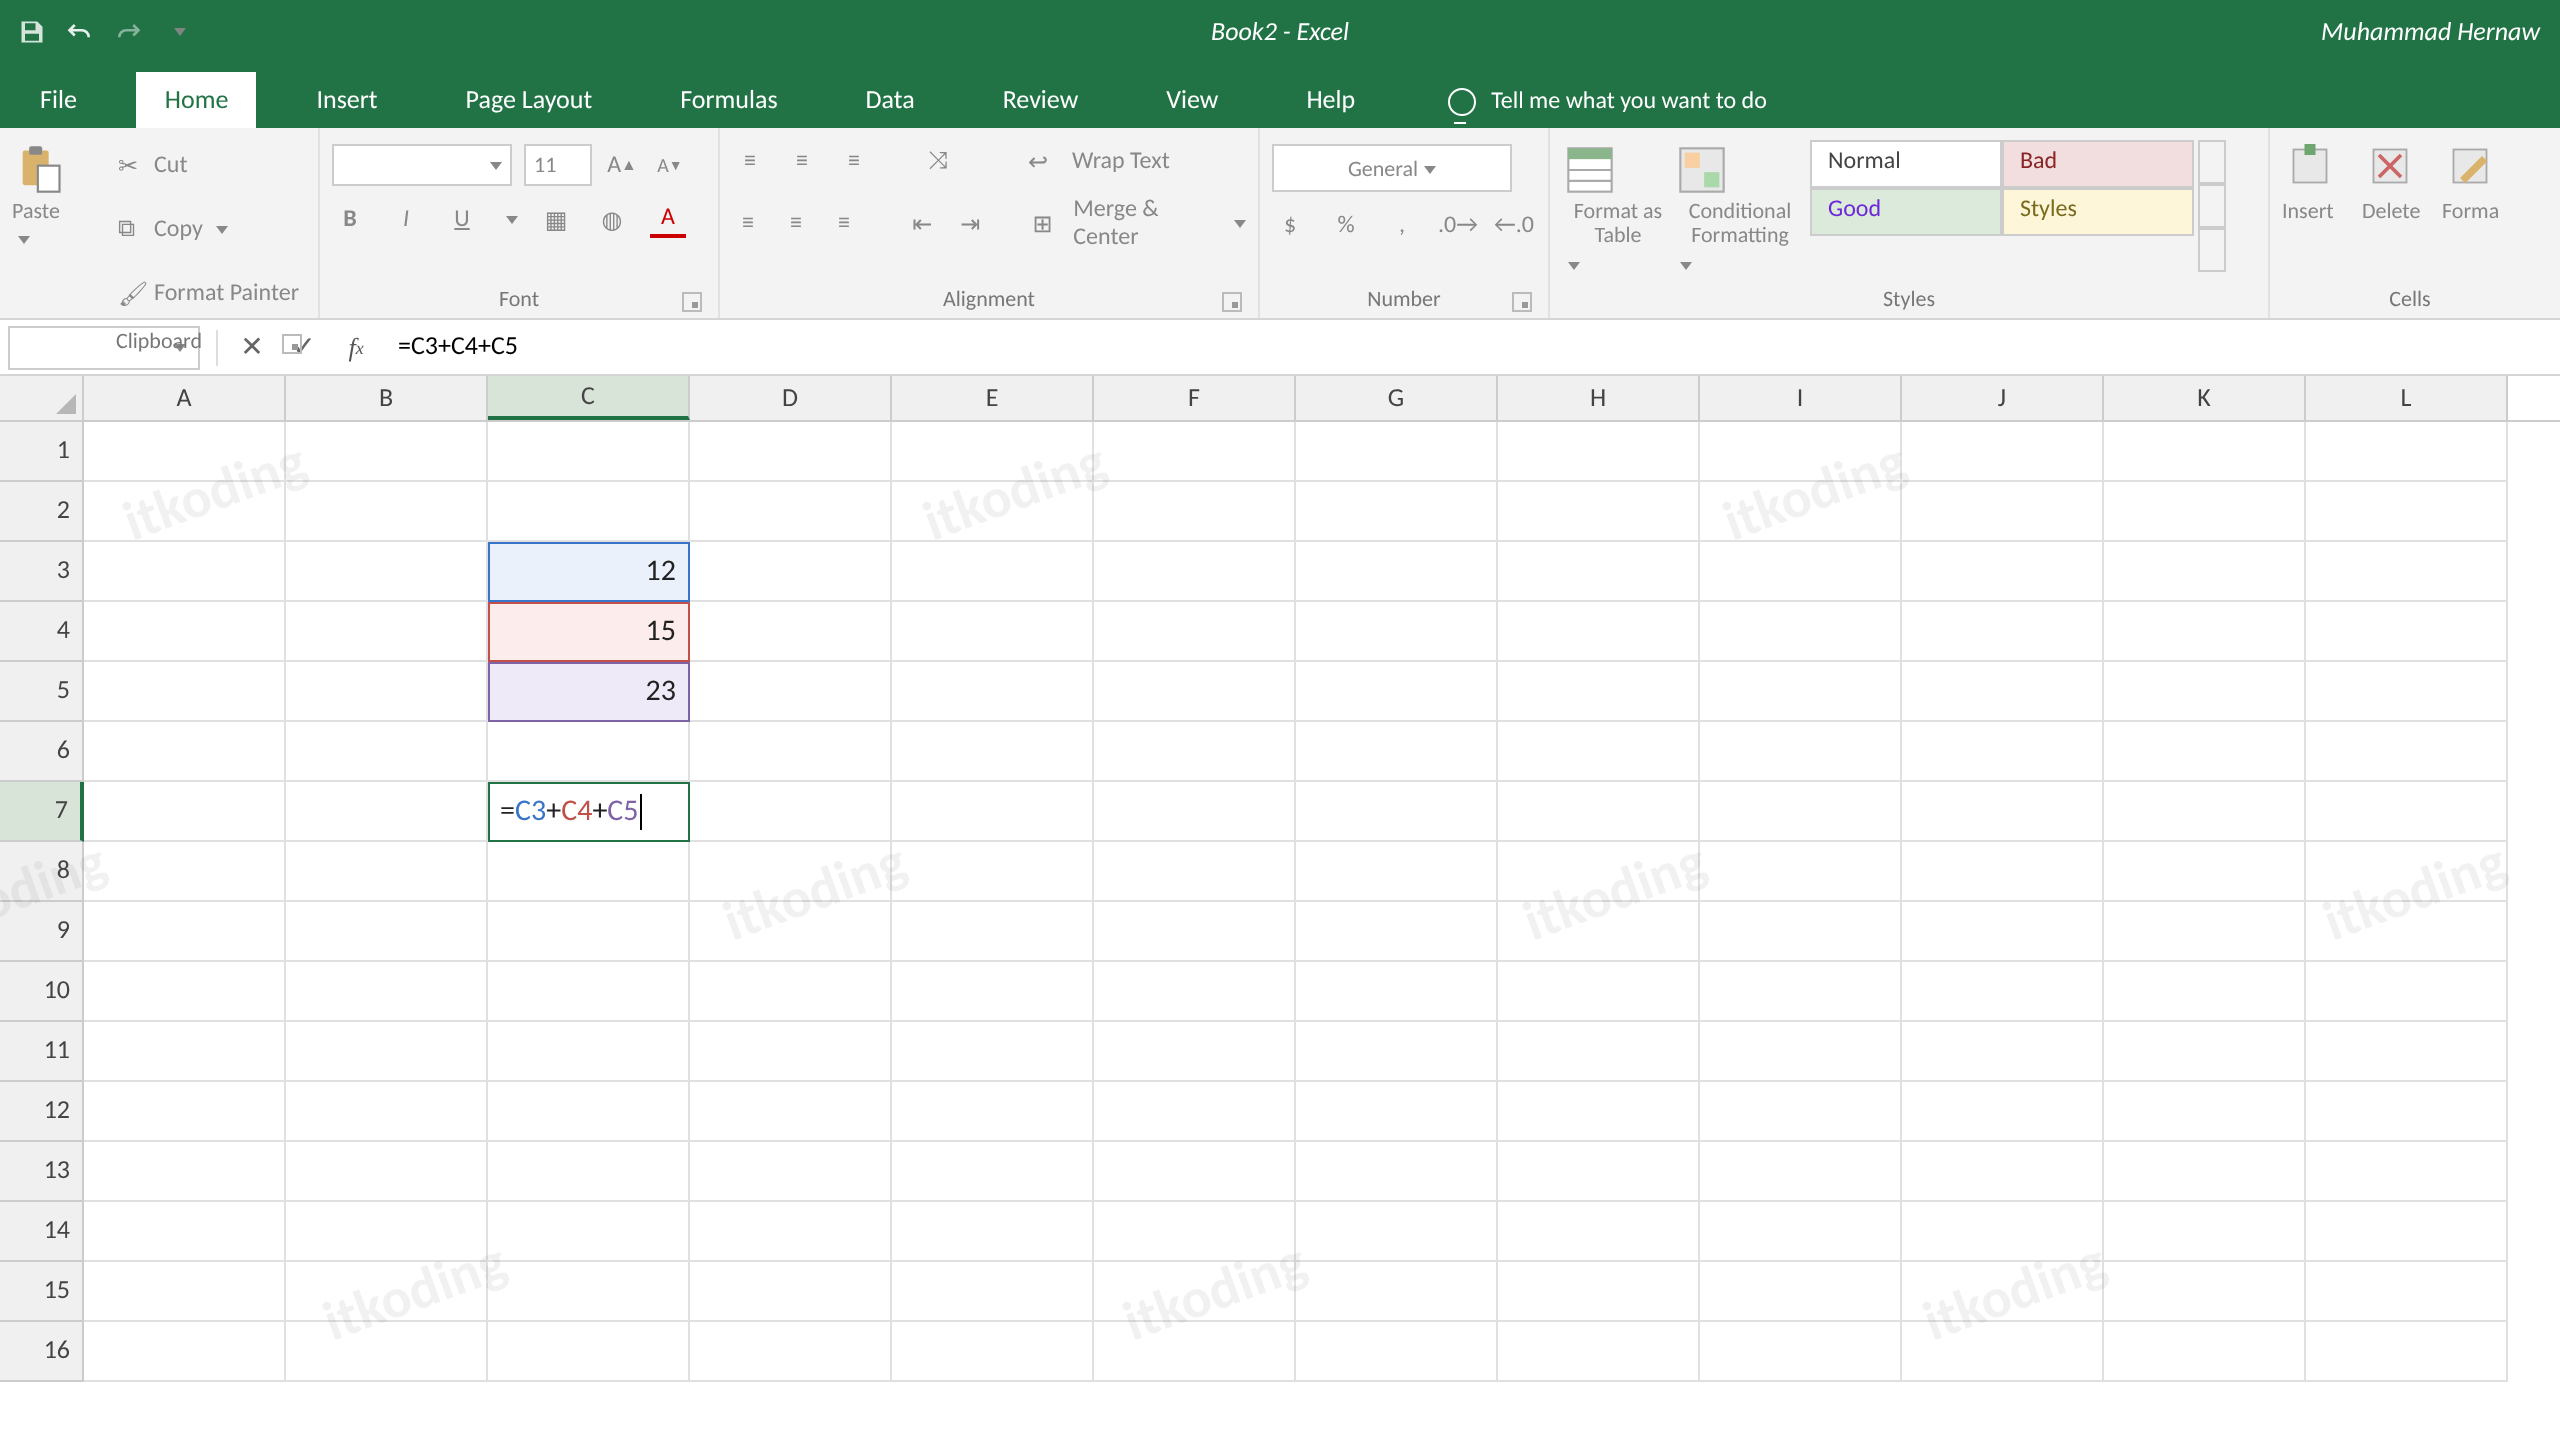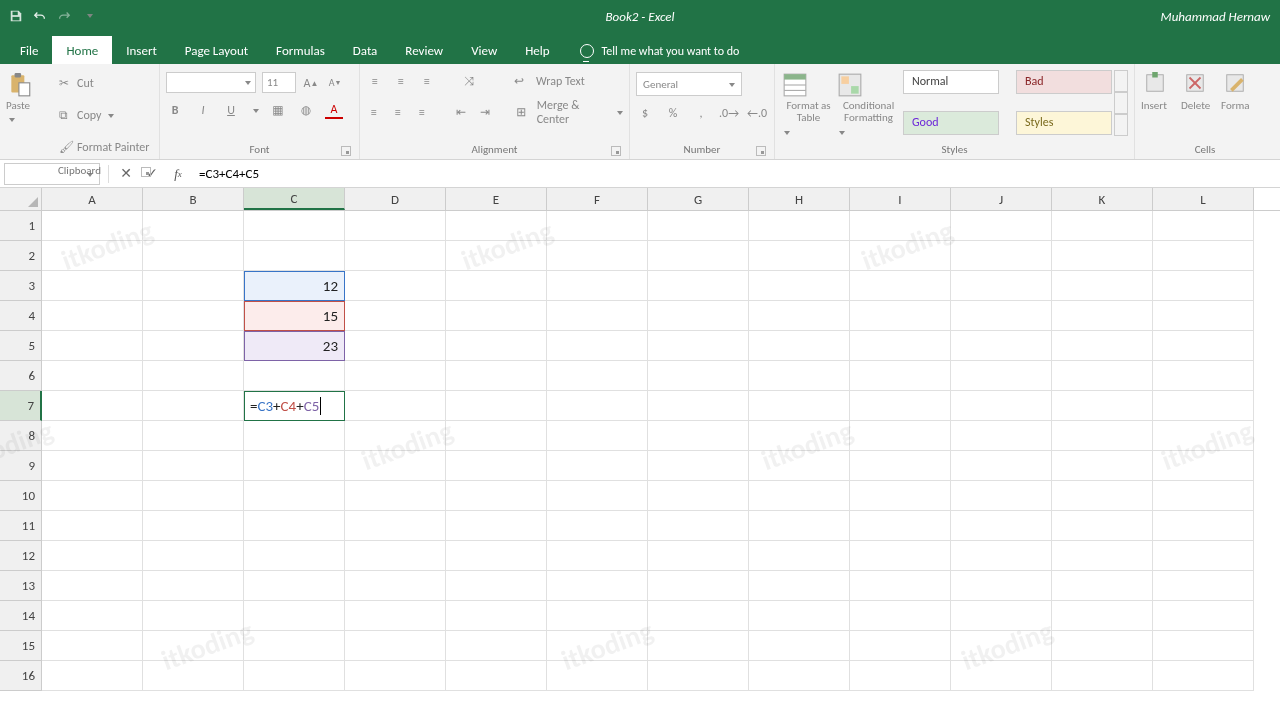--- a/index.html
+++ b/index.html
@@ -6,21 +6,21 @@
   body { font-family: "Segoe UI", Calibri, sans-serif; font-size: 12px; background: #fff; overflow: hidden; width: 1280px; height: 720px; position: relative; }
 
   
   .titlebar { height: 32px; background: #217346; color: #fff; display: flex; align-items: center; position: relative; font-style: italic; }
   .qat { display: flex; align-items: center; gap: 8px; padding: 0 8px; }
   .qat .ic { width: 16px; height: 16px; display: flex; align-items: center; justify-content: center; opacity: .9; }
   .title-center { position: absolute; left: 50%; transform: translateX(-50%); font-size: 13px; }
   .title-right { position: absolute; right: 10px; font-size: 13px; }
 
   
-  .tabstrip { height: 32px; background: #217346; display: flex; align-items: flex-end; padding-left: 6px; gap: 0; color: #fff; }
+  .tabstrip { height: 32px; background: #217346; display: flex; align-items: flex-end; padding-left: 6px; gap: 16px; color: #fff; }
   .tab { padding: 7px 14px 6px; font-size: 13px; cursor: pointer; }
   .tab.file { background: #217346; color: #fff; }
   .tab.active { background: #fff; color: #217346; }
   .tellme { display: flex; align-items: center; margin-left: 16px; gap: 8px; padding-bottom: 6px; }
   .bulb { width: 14px; height: 14px; border: 1.5px solid #fff; border-radius: 50%; position: relative; }
   .bulb:after { content: ''; position: absolute; width: 6px; height: 3px; border-bottom: 1.5px solid #fff; left: 2px; bottom: -5px; }
 
   
   .ribbon { height: 96px; background: #f3f3f3; border-bottom: 1px solid #d4d4d4; display: flex; color: #888; }
   .group { border-right: 1px solid #e1e1e1; padding: 4px 6px 0; display: flex; flex-direction: column; justify-content: space-between; }
@@ -34,23 +34,23 @@
   .bigbtn { display: flex; flex-direction: column; align-items: flex-start; justify-content: flex-start; width: 46px; padding-top: 4px; font-size: 11px; text-align: center; line-height: 1.1; gap: 2px; }
   .bigbtn .ic { width: 28px; height: 26px; }
   .smic { width: 14px; height: 14px; display: inline-block; }
   .dd-caret:after { content: ''; border-left: 3px solid transparent; border-right: 3px solid transparent; border-top: 4px solid #888; display: inline-block; margin-left: 3px; vertical-align: middle; }
 
   .fontname { width: 90px; height: 21px; border: 1px solid #ccc; background: #fff; padding: 1px 4px; font-size: 11px; display: flex; align-items: center; justify-content: space-between; }
   .fontsize { width: 34px; height: 21px; border: 1px solid #ccc; background: #fff; padding: 1px 4px; font-size: 11px; display: flex; align-items: center; }
   .fmtrow { display: flex; align-items: center; gap: 6px; }
   .iconbtn { width: 18px; height: 18px; display: flex; align-items: center; justify-content: center; }
 
-  .numfmt { width: 106px; height: 21px; border: 1px solid #ccc; background: #fff; padding: 11px 6px; font-size: 11px; display: flex; align-items: center; justify-content: space-between; }
-
-  .styles-gallery { display: grid; grid-template-columns: 96px 96px; grid-auto-rows: 24px; gap: 17px; padding: 2px; }
+  .numfmt { width: 120px; height: 21px; border: 1px solid #ccc; background: #fff; padding: 11px 6px; font-size: 11px; display: flex; align-items: center; justify-content: center; }
+
+  .styles-gallery { display: grid; grid-template-columns: 96px 96px; grid-auto-rows: 24px; gap: 0; padding: 2px; }
   .style-cell { border: 1px solid #ccc; background: #fff; padding: 3px 8px; font-size: 12px; color: #444; }
   .style-cell.bad  { background: #f2dede; color: #8a2527; }
   .style-cell.good { background: #dbeadb; color: #6d28d9; }
   .style-cell.neut { background: #fdf6d8; color: #7a6a1d; }
   .gal-arrows { width: 14px; display: flex; flex-direction: column; justify-content: space-between; padding: 2px 0; }
   .gal-arrows div { height: 22px; border: 1px solid #ccc; }
 
   
   .fbar { height: 28px; border-bottom: 1px solid #d4d4d4; display: flex; align-items: center; background: #fff; }
   .namebox { width: 96px; height: 22px; margin: 0 4px; border: 1px solid #ccc; padding: 1px 6px; font-size: 12px; display: flex; align-items: center; justify-content: space-between; }

